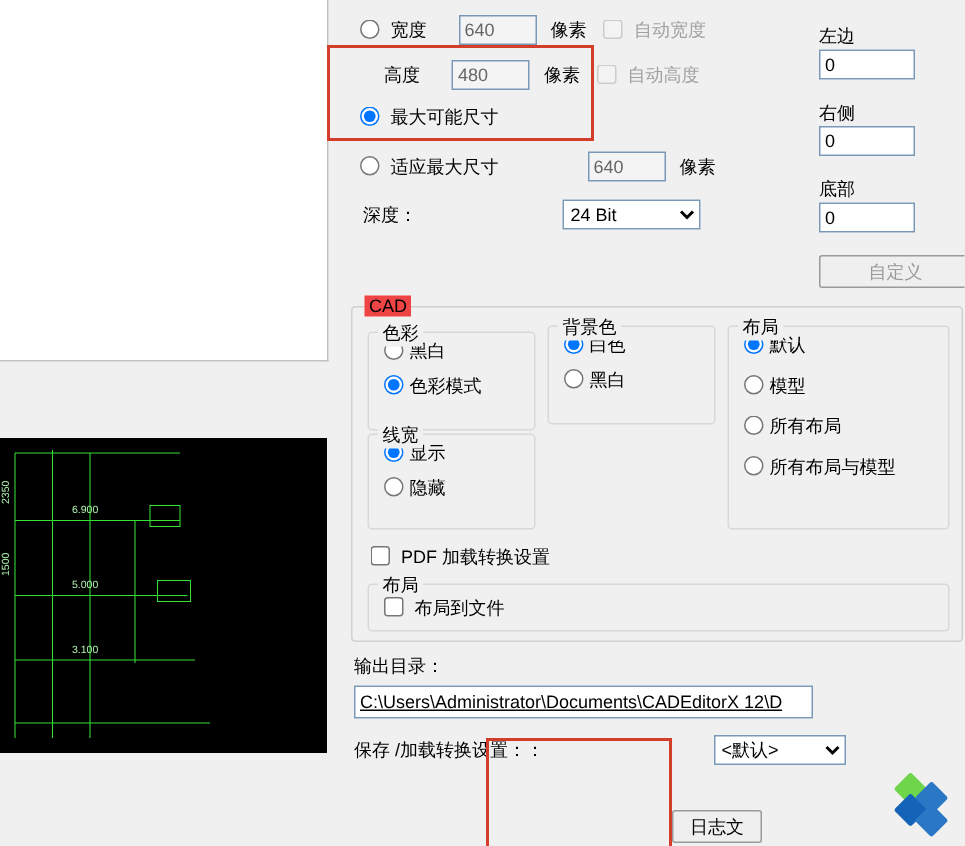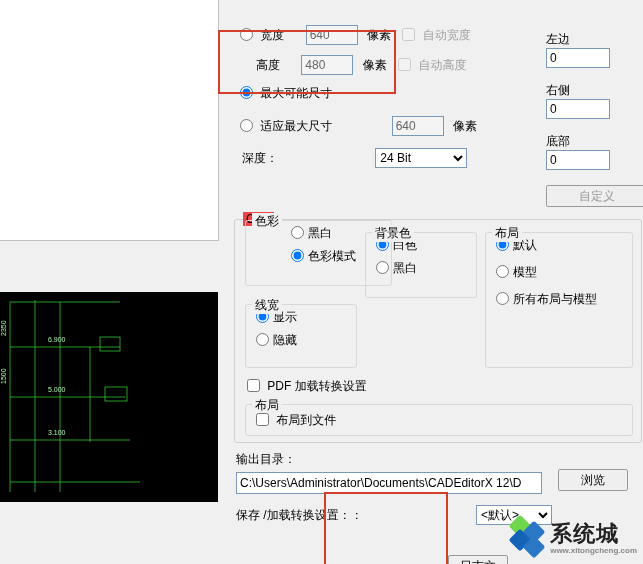--- a/index.html
+++ b/index.html
@@ -39,21 +39,20 @@
     overflow: hidden;
   }
   .preview svg { width: 100%; height: 100%; }
 
   
   .form {
     position: absolute;
     left: 220px; top: 0;
     right: 0; bottom: 0;
     background: #f0f0f0;
-    margin-top: 15px;
   }
   .groupbox {
     position: absolute;
     border: 1px solid #d0d0d0;
     border-radius: 3px;
   }
   .groupbox > .title {
     position: absolute; top: -8px; left: 8px;
     background: #ef4444; padding: 0 3px;
   }
@@ -213,36 +212,37 @@
     <div style="margin-bottom:20px;">
       <span style="display:inline-block; width:38px;">底部</span>
       <input class="text-input" style="width: 56px;" value="0">
     </div>
   </div>
   <button class="btn" disabled="" style="position:absolute; left:326px; top:170px; width:102px;">自定义</button>
 
   <div class="groupbox" style="left:14px; top:204px; width:406px; height:222px;">
     <span class="title">CAD</span>
 
-    <div class="inner-group" style="left:10px; top:0; width:110px; height:64px;padding-left:35px;">
+    <div class="inner-group" style="left:10px; top:16px; width:110px; height:64px;">
       <span class="title">色彩</span>
       <label class="row"><input type="radio" name="clr" style=""><span>黑白</span></label>
       <label class="row"><input type="radio" name="clr" checked="" style=""><span>色彩模式</span></label>
     </div>
 
     <div class="inner-group" style="left:130px; top:12px; width:110px; height:64px;">
       <span class="title">背景色</span>
       <label class="row"><input type="radio" name="bg" checked="" style=""><span>白色</span></label>
       <label class="row"><input type="radio" name="bg" style=""><span>黑白</span></label>
     </div>
 
     <div class="inner-group" style="left:250px; top:12px; width:146px; height:134px;">
       <span class="title">布局</span>
       <label class="row"><input type="radio" name="lay" checked="" style=""><span>默认</span></label>
       <label class="row" style="margin-top:10px;"><input type="radio" name="lay" style=""><span>模型</span></label>
+      <label class="row" style="margin-top:10px;"><input type="radio" name="lay" style=""><span>所有布局</span></label>
       <label class="row" style="margin-top:10px;"><input type="radio" name="lay" style=""><span>所有布局与模型</span></label>
     </div>
 
     <div class="inner-group" style="left:10px; top:84px; width:110px; height:62px;">
       <span class="title">线宽</span>
       <label class="row"><input type="radio" name="lw" checked="" style=""><span>显示</span></label>
       <label class="row"><input type="radio" name="lw" style=""><span>隐藏</span></label>
     </div>
 
 
@@ -255,39 +255,34 @@
       <span class="title">布局</span>
       <div style="position:absolute; left:10px; top:7px;">
         <input type="checkbox" style="">
         <span>布局到文件</span>
       </div>
     </div>
   </div>
 
   <div style="position:absolute; left:16px; top:436px;">
     <div style="margin-bottom:4px;">输出目录：</div>
-    <input class="text-input" style="width: 298px; height: 18px;" value="C:\Users\Administrator\Documents\CADEditorX 12\D">
-  </div>
-  <button class="btn" style="position:absolute; left:338px; top:454px; width:70px;">浏览</button>
+    <input class="text-input" style="width: 298px; height: 18px; text-decoration: underline;" value="C:\Users\Administrator\Documents\CADEditorX 12\D">
+  </div>
 
   <div style="position:absolute; left:16px; top:492px;">保存 /加载转换设置：：</div>
-  <select style="position:absolute; left:256px; top:490px; width:76px;">
+  <select style="position:absolute; left:256px; top:490px; width:88px;">
     <option>&lt;默认&gt;</option>
   </select>
 
   <button class="btn" style="position:absolute; left:228px; top:540px; width:60px;">日志文</button>
 </div>
 
 <div class="red-box" style="left:218px; top:30px; width:174px; height:60px;"></div>
 <div class="red-box" style="left:324px; top:492px; width:120px; height:72px;"></div>
 
 <div class="wm">
   <div class="wm-cubes">
     <div class="cube c1"></div>
       <div class="cube c2"></div>
       <div class="cube c3"></div>
       <div class="cube c4"></div>
   </div>
-  <div>
-    <span class="wm-text">系统城</span>
-    <span class="wm-sub">www.xitongcheng.com</span>
-  </div>
 </div>
 
 </body></html>

